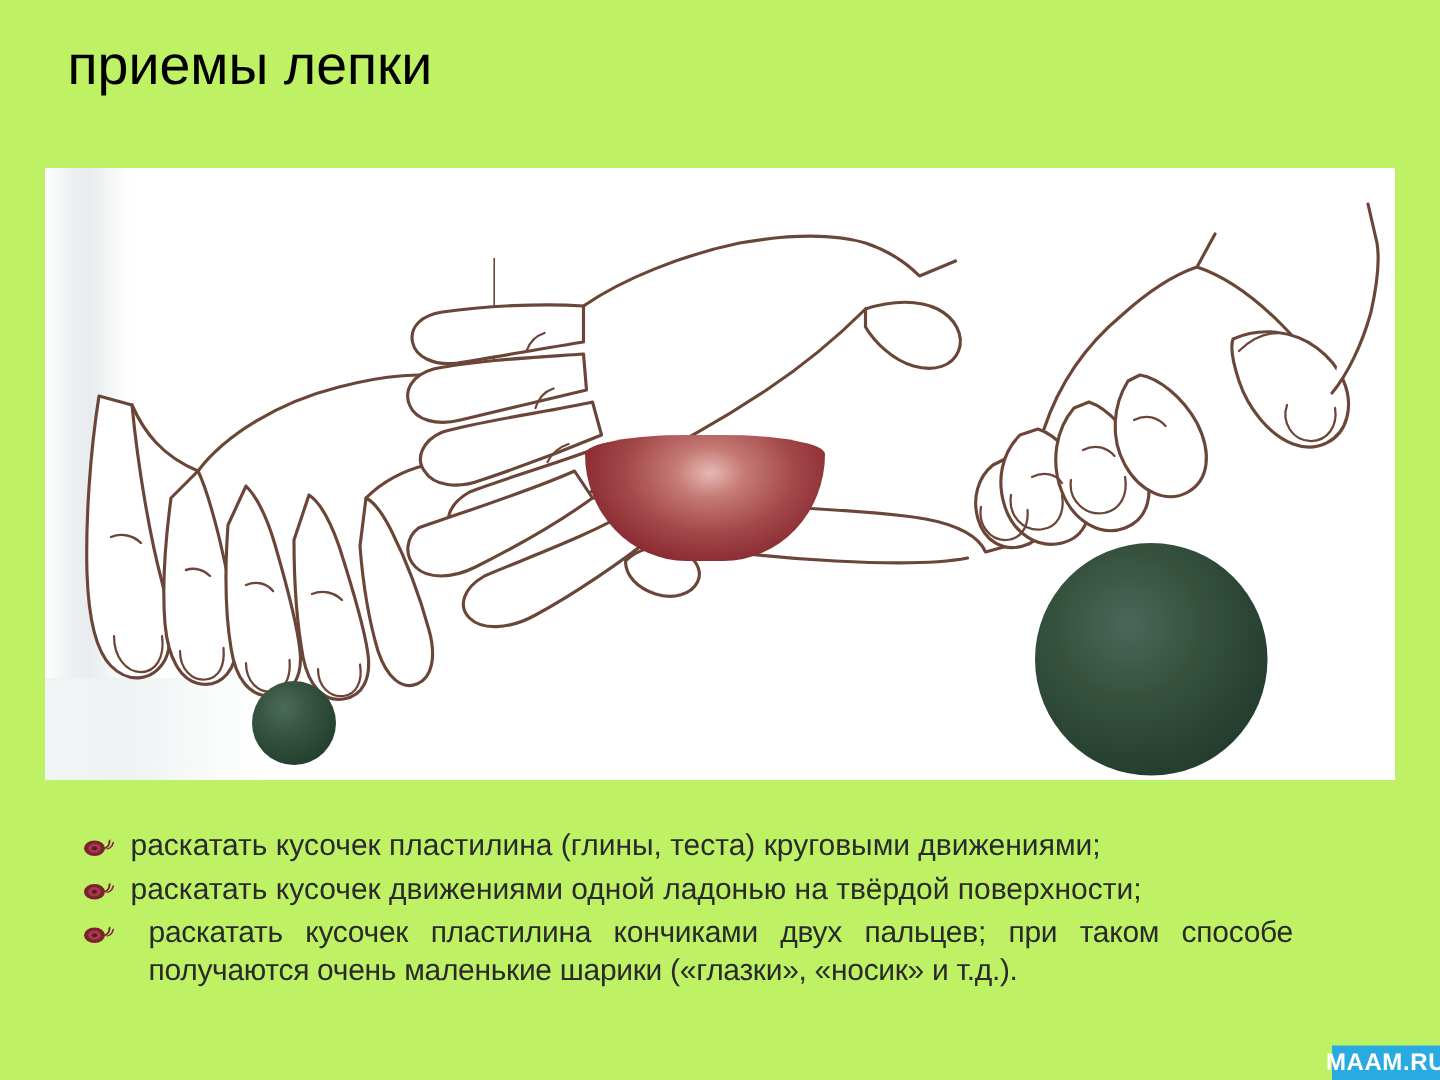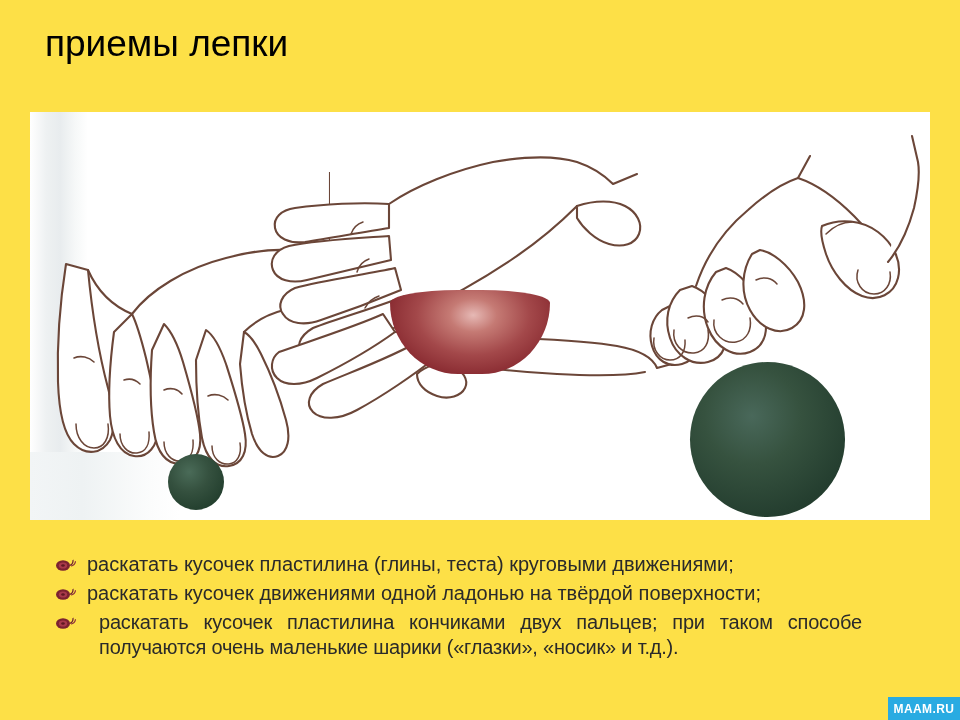--- a/index.html
+++ b/index.html
@@ -4,21 +4,21 @@
 <style>
   html, body {
     margin: 0;
     padding: 0;
     background: #ffffff;
   }
   #slide {
     position: relative;
     width: 960px;
     height: 720px;
-    background: #fde047;
+    background: #bef264;
     overflow: hidden;
     font-family: "Liberation Sans", sans-serif;
   }
 
   
   #slide-title {
     position: absolute;
     left: 45px;
     top: 22px;
     font-size: 37px;
@@ -125,21 +125,21 @@
 
   
   #watermark {
     position: absolute;
     left: 888px;
     top: 697px;
     width: 72px;
     height: 23px;
     background: #29abe2;
     color: #ffffff;
-    font-size: 12px;
+    font-size: 16px;
     font-weight: 700;
     letter-spacing: 0.4px;
     display: flex;
     align-items: center;
     justify-content: center;
   }
 </style>
 </head>
 <body>
 

